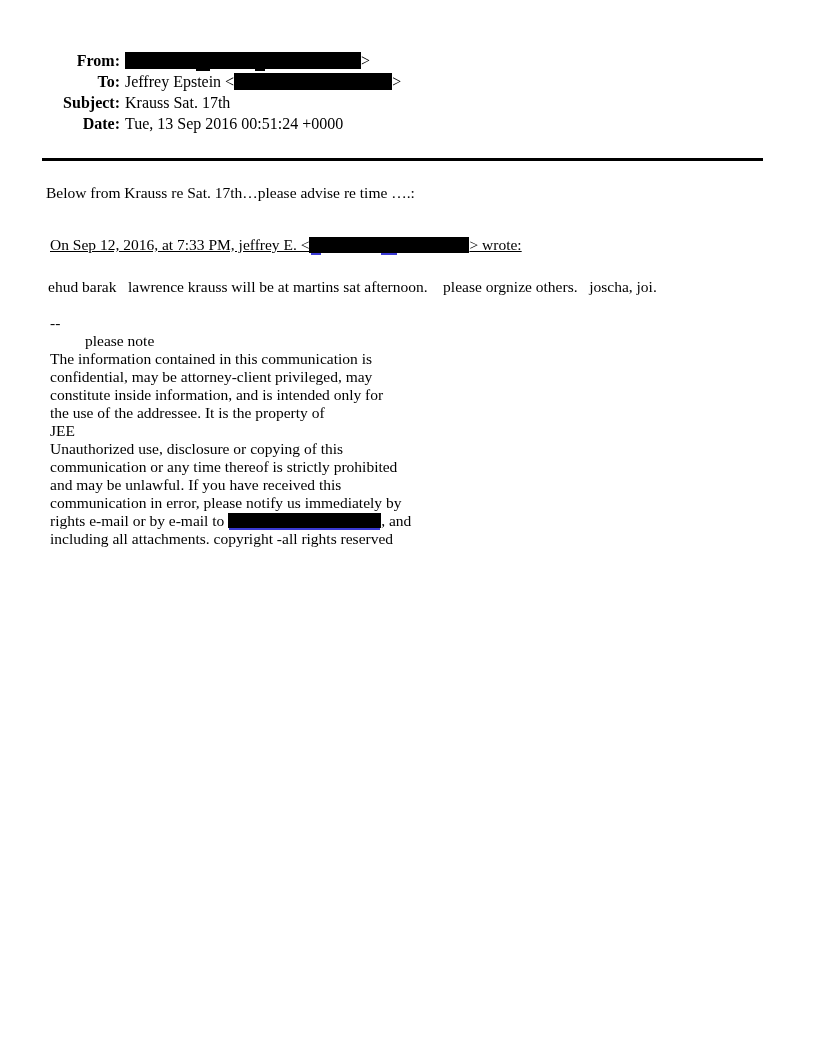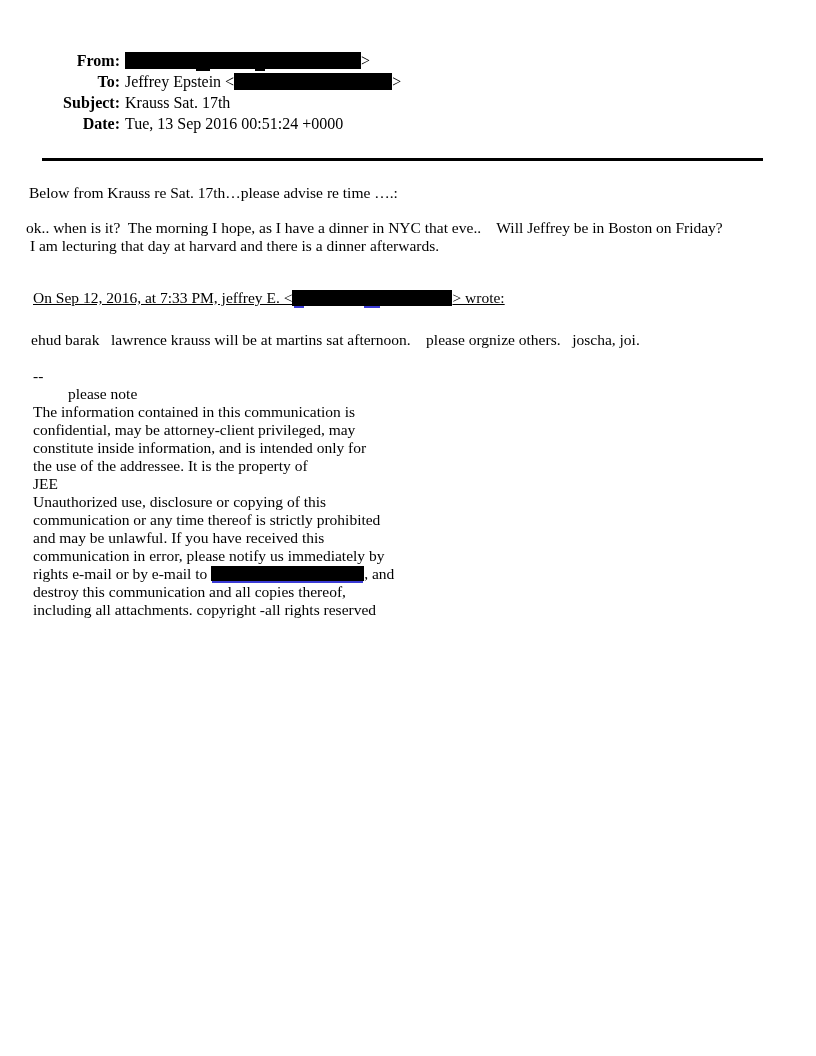--- a/index.html
+++ b/index.html
@@ -53,21 +53,21 @@
 
   
   .rule {
     margin: 24px 0 0 42px;
     width: 721px;
     height: 3px;
     background: #000000;
   }
 
   
-  .email-body { font-size: 15.5px; line-height: 18px; padding-left: 26px; }
+  .email-body { font-size: 15.5px; line-height: 18px; padding-left: 43px; }
   .line { white-space: pre; }
   .intro-line { margin-top: 23px; padding-left: 3px; }
   .reply-para { margin-top: 17px; }
   .quote-attribution { margin-top: 34px; padding-left: 7px; text-decoration: underline; }
   .quote-text { margin-top: 24px; padding-left: 5px; }
   .signature { margin-top: 18px; padding-left: 7px; }
   .sig-note { padding-left: 35px; }
 </style>
 </head>
 <body>
@@ -92,41 +92,36 @@
       <span class="hvalue">Tue, 13 Sep 2016 00:51:24 +0000</span>
     </div>
   </div>
 
   <div class="rule"></div>
 
   <div class="email-body">
 
     <div class="line intro-line">Below from Krauss re Sat. 17th…please advise re time ….:</div>
 
-    <div class="reply-para">
-      <div class="line">ok.. when is it?  The morning I hope, as I have a dinner in NYC that eve..    Will Jeffrey be in Boston on Friday?</div>
-      <div class="line"> I am lecturing that day at harvard and there is a dinner afterwards.</div>
-    </div>
 
     <div class="line quote-attribution"><span>On Sep 12, 2016, at 7:33 PM, jeffrey E. &lt;</span><span class="redaction red-onsep"><span class="blue-seg seg-a"></span><span class="blue-seg seg-b"></span></span><span>&gt; wrote:</span></div>
 
     <div class="line quote-text">ehud barak   lawrence krauss will be at martins sat afternoon.    please orgnize others.   joscha, joi.</div>
 
     <div class="signature">
       <div class="line">--</div>
       <div class="line sig-note">please note</div>
       <div class="line">The information contained in this communication is</div>
       <div class="line">confidential, may be attorney-client privileged, may</div>
       <div class="line">constitute inside information, and is intended only for</div>
       <div class="line">the use of the addressee. It is the property of</div>
       <div class="line">JEE</div>
       <div class="line">Unauthorized use, disclosure or copying of this</div>
       <div class="line">communication or any time thereof is strictly prohibited</div>
       <div class="line">and may be unlawful. If you have received this</div>
       <div class="line">communication in error, please notify us immediately by</div>
       <div class="line"><span>rights e-mail or by e-mail to </span><span class="redaction red-email"><span class="blue-seg seg-full"></span></span><span>, and</span></div>
-      <div class="line">destroy this communication and all copies thereof,</div>
       <div class="line">including all attachments. copyright -all rights reserved</div>
     </div>
 
   </div>
 
 </div>
 
 </body></html>

